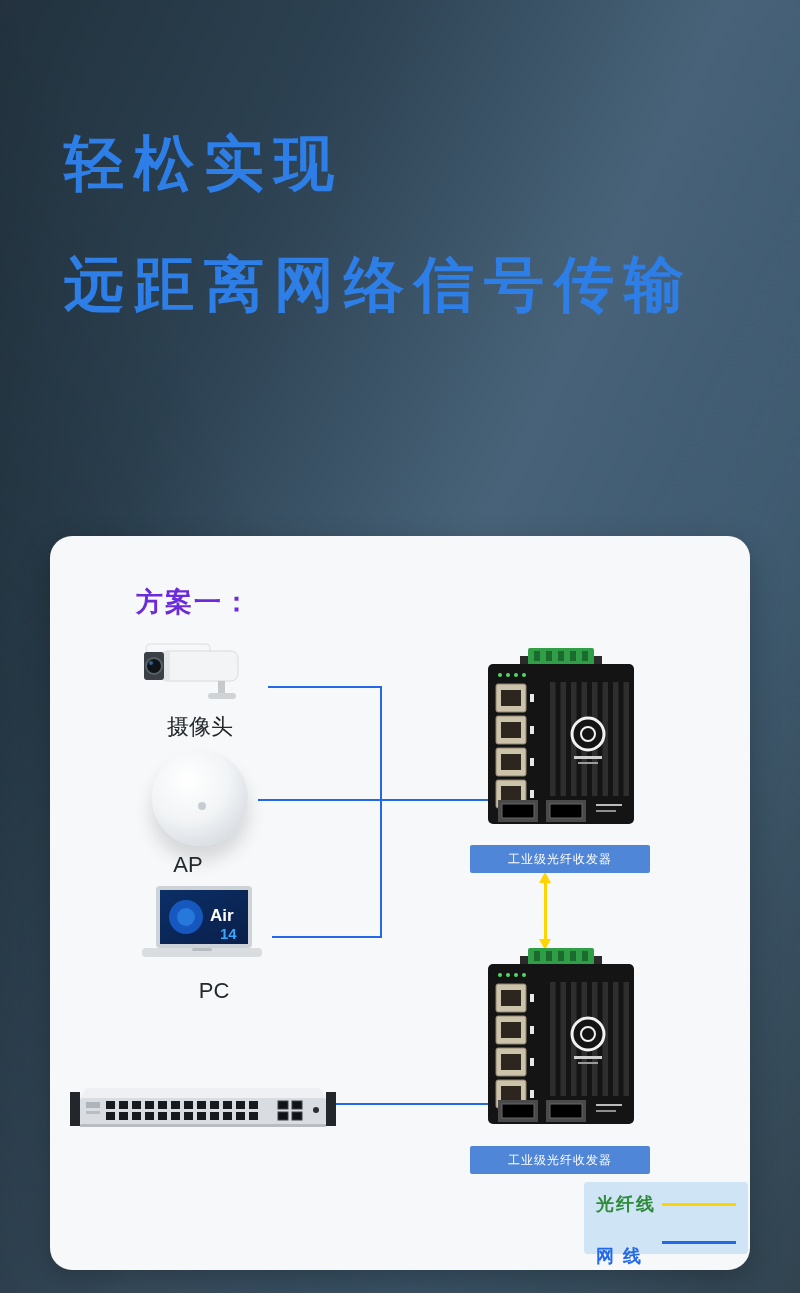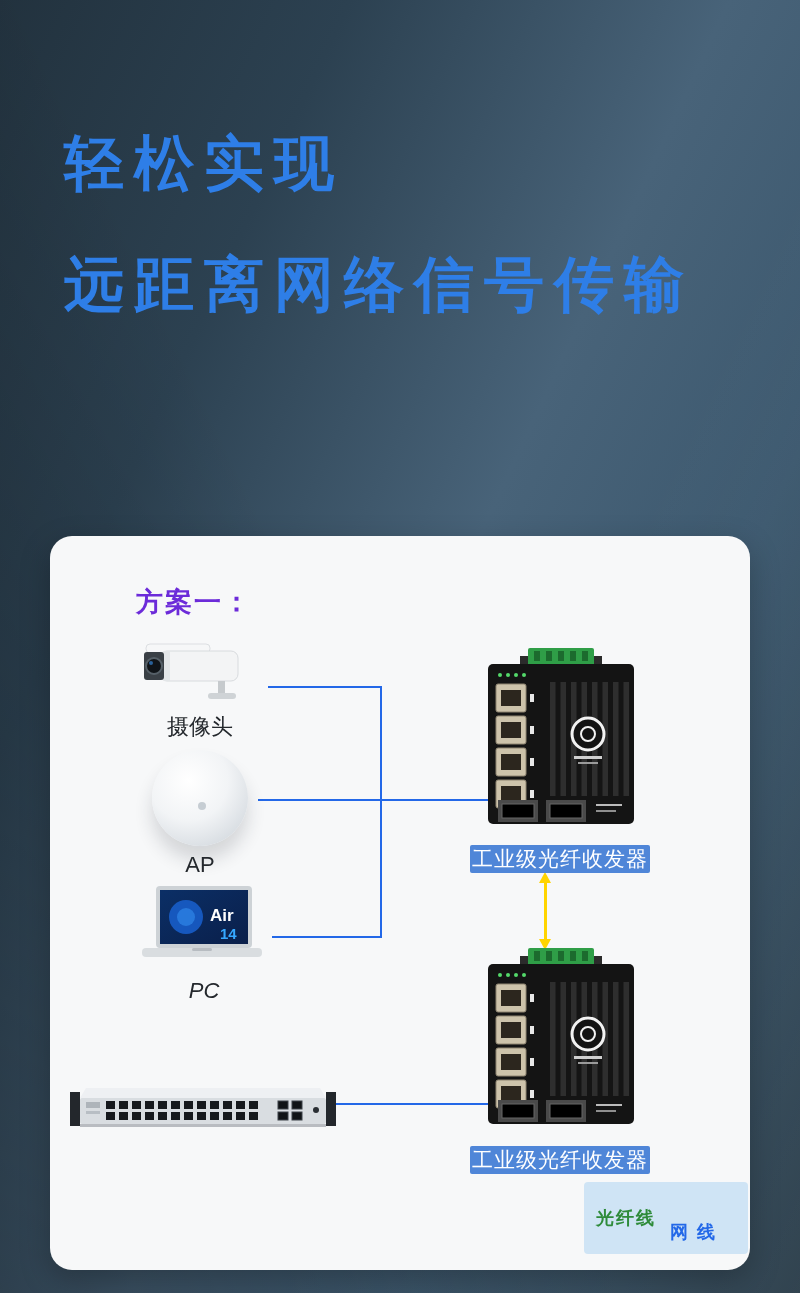--- a/index.html
+++ b/index.html
@@ -22,22 +22,22 @@
   .dev-label{ position:absolute; font-size:22px; color:#24282d; text-align:center; }
   .icon{ position:absolute; }
   .ap-circle{ width:96px; height:96px; border-radius:50%;
     background:radial-gradient(circle at 38% 32%, #ffffff 0%, #f2f4f6 45%, #d9dee3 78%, #c4cbd2 100%);
     box-shadow:0 14px 18px rgba(30,40,50,0.16); }
   .ap-dot{ position:absolute; left:46px; top:52px; width:8px; height:8px; border-radius:50%; background:#c6cdd3; }
   .ln{ position:absolute; background:#2368e8; }
   .fiber{ background:#ffd400; }
   .arrow-up{ position:absolute; width:0; height:0; border-left:6px solid transparent; border-right:6px solid transparent; border-bottom:11px solid #ffd400; }
   .arrow-down{ position:absolute; width:0; height:0; border-left:6px solid transparent; border-right:6px solid transparent; border-top:11px solid #ffd400; }
-  .badge{ position:absolute; width:180px; height:28px; background:#4f86d8; color:#ffffff; font-size:21px; line-height:28px; text-align:center; letter-spacing:1px; border-radius:2px; }
-  .legend{ position:absolute; left:584px; top:1182px; width:164px; height:72px; background:#cfe4f5; border-radius:4px; padding:10px 12px; display:flex; flex-direction:row; justify-content:space-between; }
+  .badge{ position:absolute; width:180px; height:28px; background:#4f86d8; color:#ffffff; font-size:12px; line-height:28px; text-align:center; letter-spacing:1px; border-radius:2px; }
+  .legend{ position:absolute; left:584px; top:1182px; width:164px; height:72px; background:#cfe4f5; border-radius:4px; padding:10px 12px; display:flex; flex-direction:column; justify-content:space-between; }
   .legend-row{ display:flex; align-items:center; }
   .legend-label{ font-size:18px; font-weight:700; letter-spacing:2px; width:66px; }
   .legend-label.fiber-t{ color:#2e8b3a; }
   .legend-label.lan-t{ color:#2368e8;margin-top:28px; }
   .legend-line{ height:3px; flex:1; }
   .legend-line.fiber-l{ background:#ffd400; }
   .legend-line.lan-l{ background:#2368e8; }
 </style>
 </head>
 <body>
@@ -68,39 +68,39 @@
     <circle cx="16" cy="30" r="8" fill="#101418" stroke="#566068" stroke-width="2"></circle>
     <circle cx="13" cy="27" r="2" fill="#2e6fb0" opacity="0.85"></circle>
     <rect x="80" y="45" width="7" height="13" fill="#c6cacd"></rect>
     <rect x="70" y="57" width="28" height="6" rx="3" fill="#cfd3d6"></rect>
   </svg>
   <div class="dev-label" style="left:130px; top:712px; width:140px;">摄像头</div>
 
   <div class="icon ap-circle" style="left:152px; top:750px;">
     <div class="ap-dot"></div>
   </div>
-  <div class="dev-label" style="left:130px; top:852px; width:140px;">AP</div>
+  <div class="dev-label" style="left:118px; top:852px; width:140px;">AP</div>
 
   <svg class="icon" style="left:134px; top:886px;" width="136" height="84" viewBox="0 0 136 84">
     <defs>
       <linearGradient id="scr" x1="0" y1="0" x2="1" y2="1">
         <stop offset="0" stop-color="#0b2f66"></stop>
           <stop offset="1" stop-color="#0a1f4a"></stop>
       </linearGradient>
     </defs>
     <rect x="22" y="0" width="96" height="62" rx="4" fill="#cdd2d6"></rect>
     <rect x="26" y="4" width="88" height="54" fill="url(#scr)"></rect>
     <circle cx="52" cy="31" r="17" fill="#1960cf" opacity="0.85"></circle>
     <circle cx="52" cy="31" r="9" fill="#2f86e8" opacity="0.7"></circle>
     <text x="76" y="35" font-size="17" font-weight="bold" fill="#ffffff">Air</text>
     <text x="86" y="53" font-size="15" font-weight="bold" fill="#35a7ff">14</text>
     <rect x="8" y="62" width="120" height="9" rx="4" fill="#d9dde0"></rect>
     <rect x="58" y="62" width="20" height="3" rx="1.5" fill="#b7bcc1"></rect>
   </svg>
-  <div class="dev-label" style="left:134px; top:978px; width:140px;font-style:italic;">PC</div>
+  <div class="dev-label" style="left:144px; top:978px; width:140px;">PC</div>
 
   <svg class="icon" style="left:70px; top:1080px;" width="266" height="54" viewBox="0 0 266 54">
     <rect x="0" y="12" width="10" height="34" fill="#23272c"></rect>
     <rect x="256" y="12" width="10" height="34" fill="#23272c"></rect>
     <polygon points="16,8 250,8 256,18 10,18" fill="#eef0f3"></polygon>
     <rect x="10" y="18" width="246" height="26" rx="2" fill="#d9dde1"></rect>
     <rect x="16" y="22" width="14" height="6" fill="#aeb4ba"></rect>
     <rect x="16" y="31" width="14" height="3" fill="#b8bec4"></rect>
     <g fill="#16191d">
       <rect x="36" y="21" width="9" height="8"></rect>

